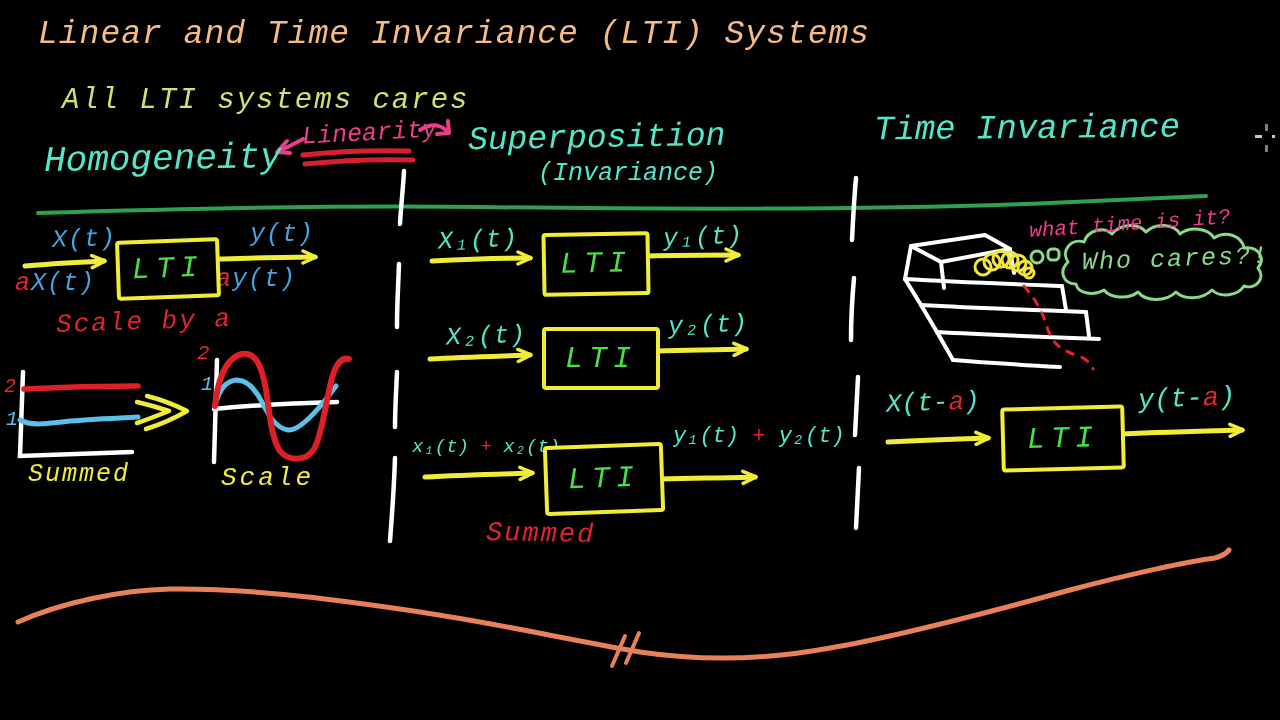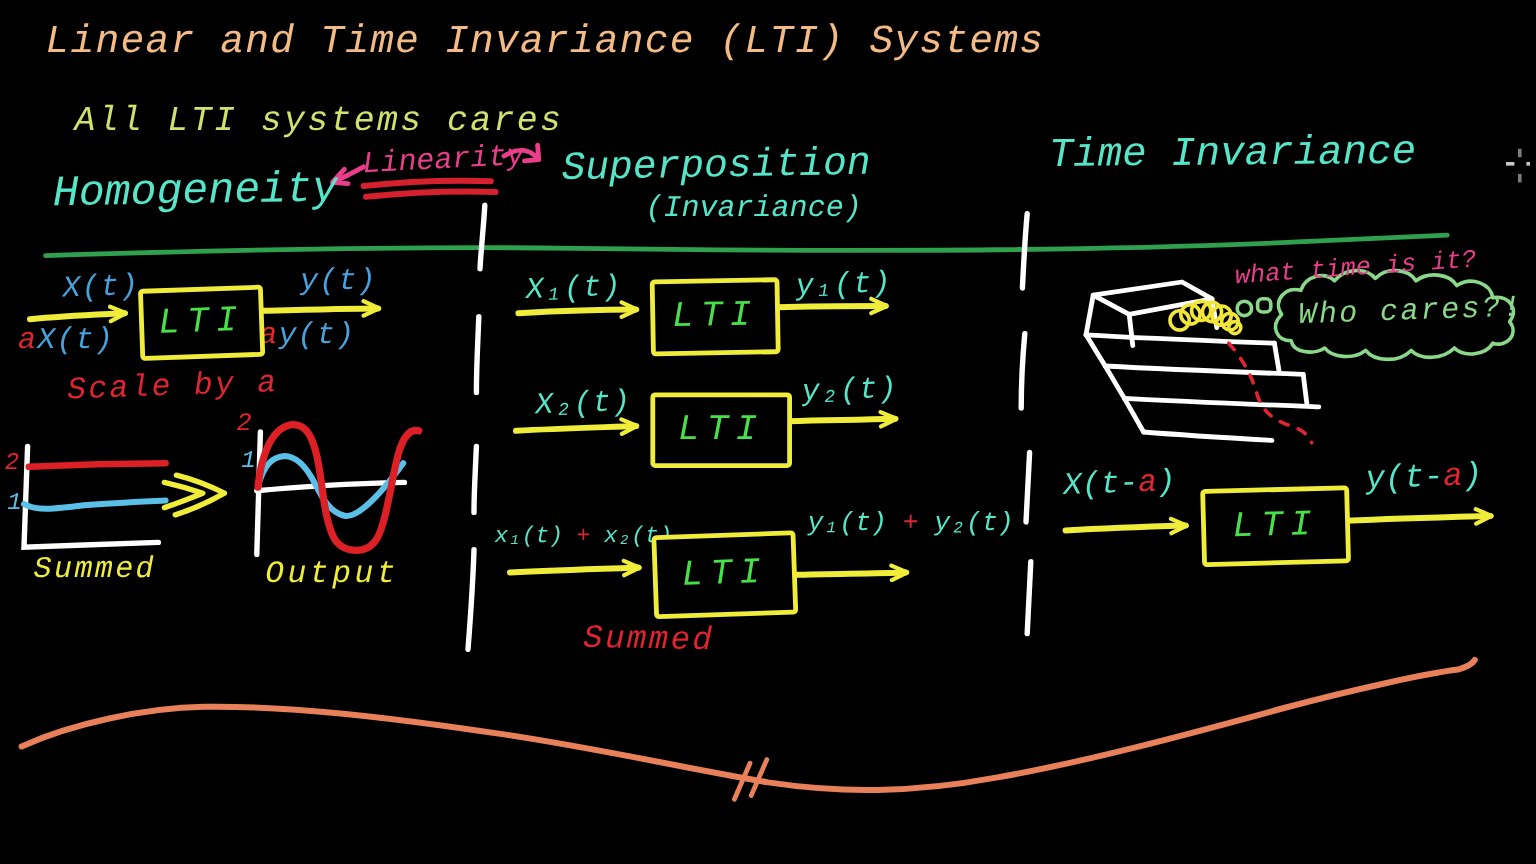--- a/index.html
+++ b/index.html
@@ -155,21 +155,21 @@
   <div class="lti-box" style="left:116px;top:239px;width:96px;height:52px;transform:rotate(-2deg);">
     <span class="hw-in ltigreen">LTI</span>
   </div>
   <div class="hw red" style="left:56px;top:309px;font-size:26px;letter-spacing:2px;transform:rotate(-2deg);">Scale by a</div>
 
   <div class="hw red" style="left:4px;top:377px;font-size:20px;">2</div>
   <div class="hw" style="left:6px;top:410px;font-size:20px;color:#5bc0e8;">1</div>
   <div class="hw yellow" style="left:28px;top:462px;font-size:25px;letter-spacing:2px;">Summed</div>
   <div class="hw red" style="left:197px;top:343px;font-size:21px;">2</div>
   <div class="hw" style="left:201px;top:375px;font-size:20px;color:#5bc0e8;">1</div>
-  <div class="hw yellow" style="left:221px;top:465px;font-size:26px;letter-spacing:3px;">Output</div>
+  <div class="hw yellow" style="left:221px;top:465px;font-size:26px;letter-spacing:3px;">Scale</div>
 
   <div class="hw cyan sig" style="left:438px;top:228px;transform:rotate(-2deg);">X₁(t)</div>
   <div class="hw cyan sig" style="left:663px;top:225px;transform:rotate(-2deg);">y₁(t)</div>
   <div class="lti-box" style="left:542px;top:232px;width:100px;height:56px;transform:rotate(-1deg);">
     <span class="hw-in ltigreen">LTI</span>
   </div>
 
   <div class="hw cyan sig" style="left:446px;top:324px;transform:rotate(-2deg);">X₂(t)</div>
   <div class="hw cyan sig" style="left:668px;top:313px;transform:rotate(-2deg);">y₂(t)</div>
   <div class="lti-box" style="left:542px;top:327px;width:110px;height:55px;">

